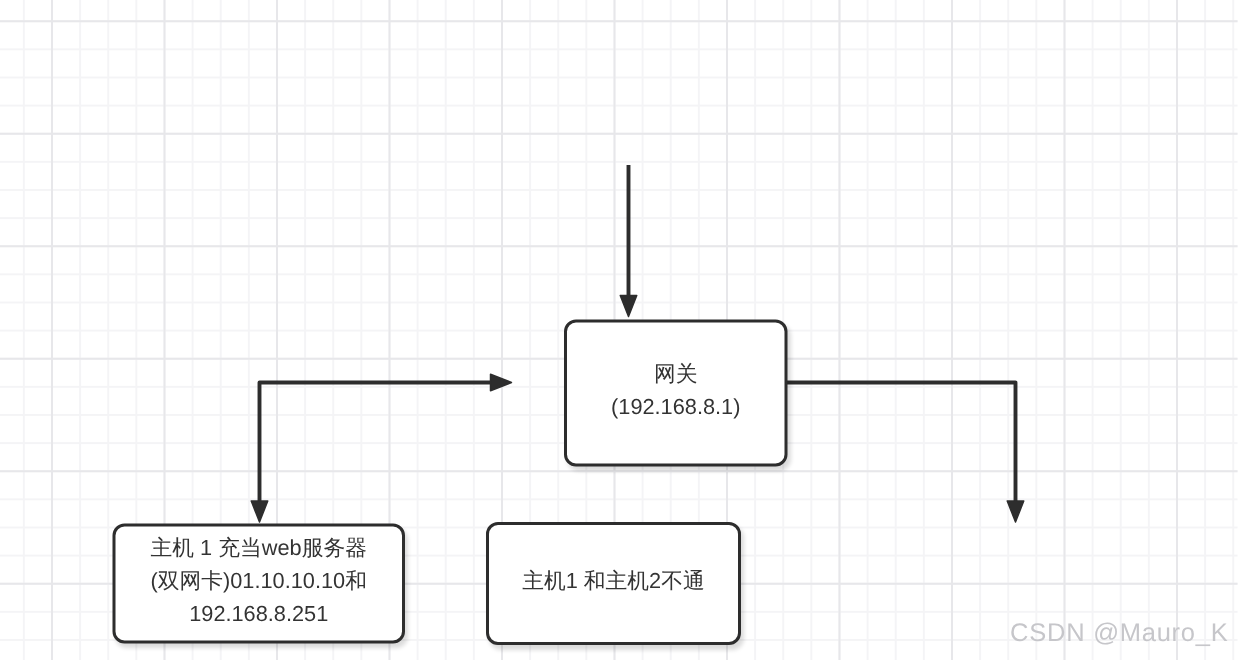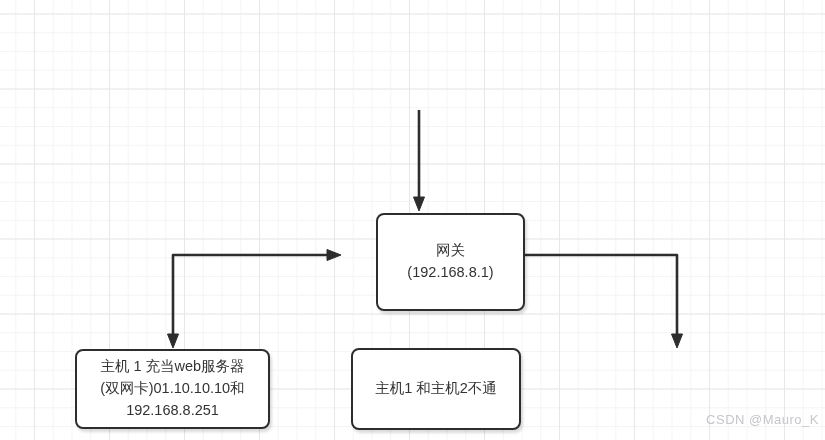--- a/index.html
+++ b/index.html
@@ -40,27 +40,27 @@
     text-align: center;
     box-shadow: 2px 3px 3px rgba(0,0,0,0.14);
     color: #333333;
     font-size: 14.5px;
     line-height: 1.5;
   }
   .node-label { white-space: pre-line; }
   .node-kali    { left: 345px; top: 43px;  width: 148px; height: 67px; }
   .node-gateway { left: 343px; top: 213px; width: 149px; height: 98px; margin-left: 33px; }
   .node-host1   { left: 75px;  top: 349px; width: 195px; height: 80px; }
-  .node-note    { left: 351px; top: 348px; width: 170px; height: 82px; }
+  .node-note    { left: 324px; top: 348px; width: 170px; height: 82px; }
   .node-host2   { left: 586px; top: 349px; width: 184px; height: 82px; }
   .watermark {
     position: absolute;
     right: 6px;
     top: 412px;
-    font-size: 13px;
+    font-size: 17px;
     color: #c6c6ca;
     letter-spacing: 0.5px;
   }
 </style>
 </head>
 <body>
 
 <div class="canvas">
 
   <svg class="connectors" viewBox="0 0 825 440" xmlns="http://www.w3.org/2000/svg">

